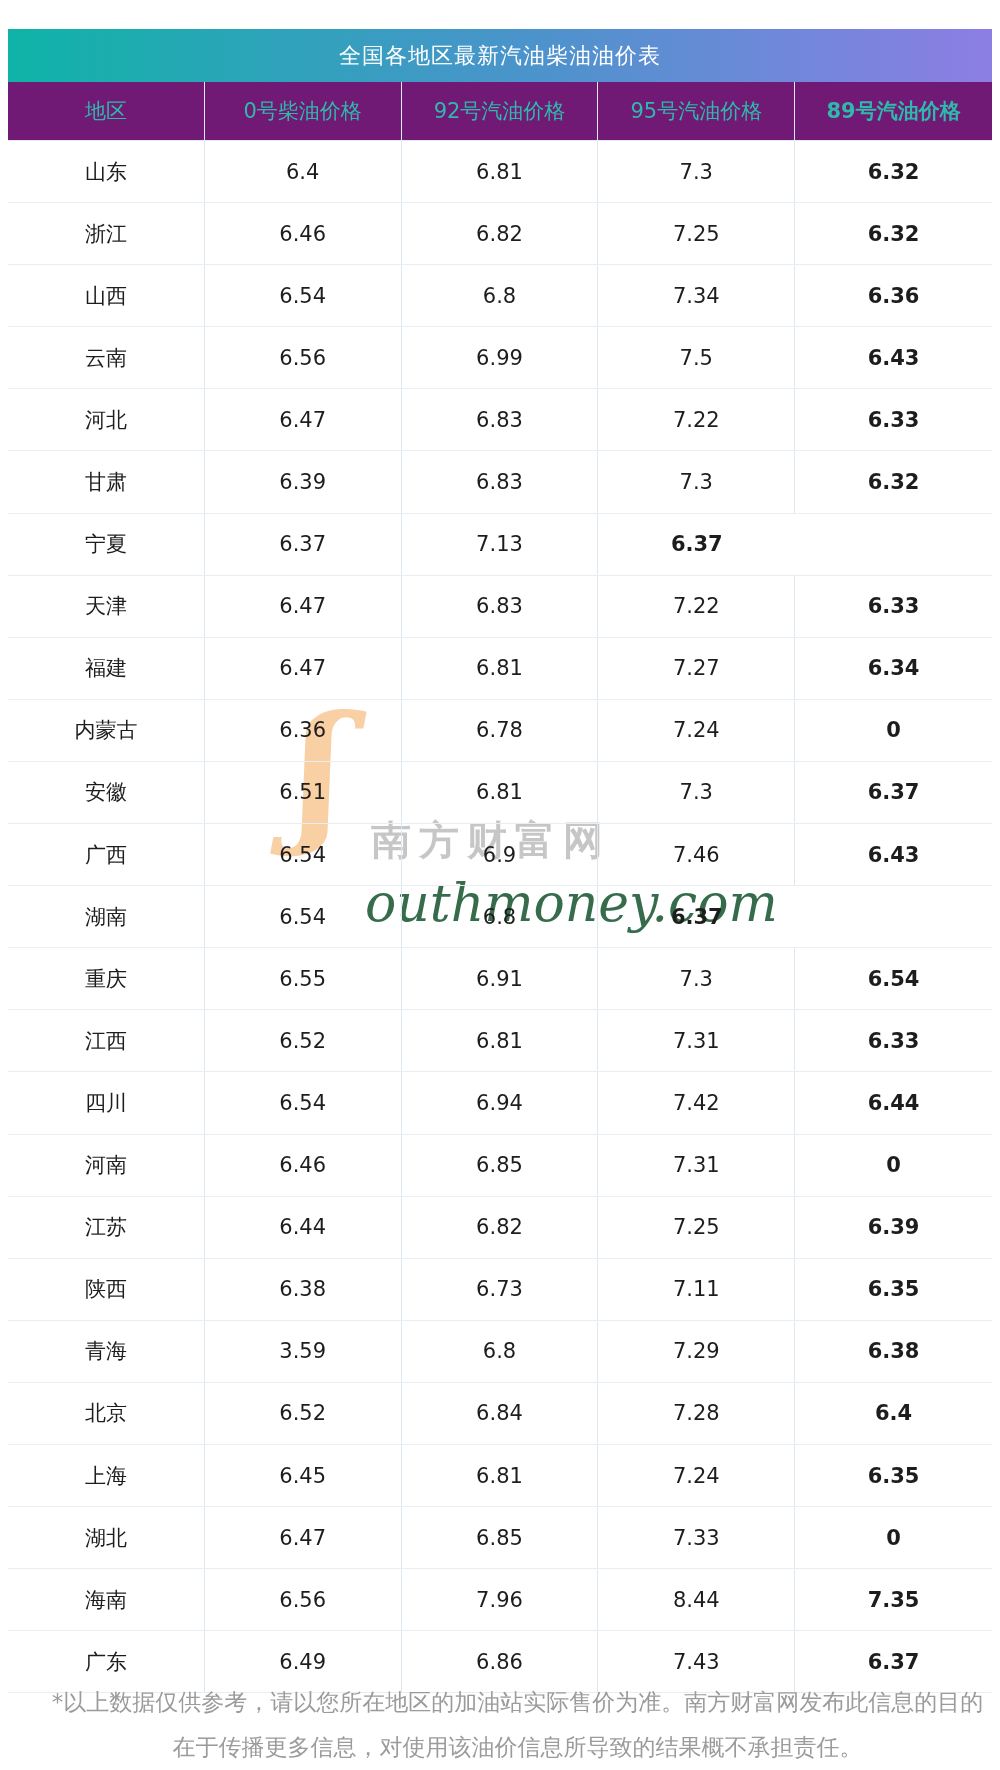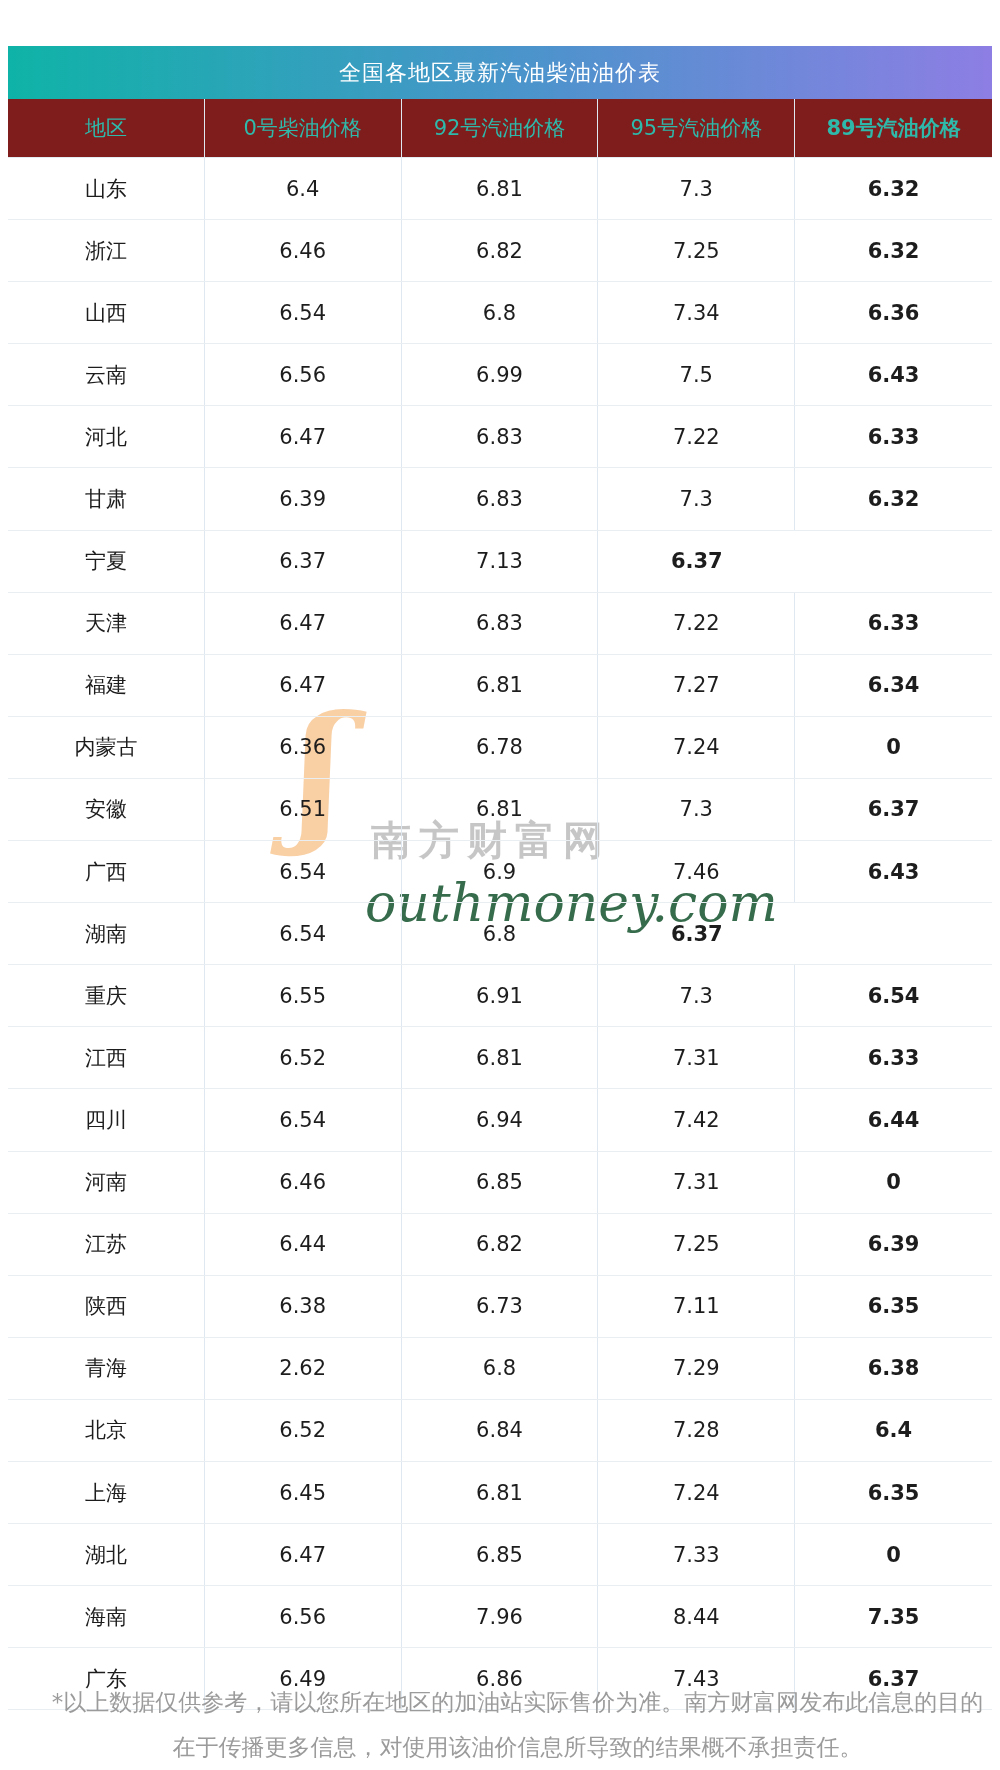--- a/index.html
+++ b/index.html
@@ -2,29 +2,29 @@
 <html><head>
 <meta charset="utf-8">
 <style>
   html,body{margin:0;padding:0;}
   body{
     width:1000px;height:1770px;position:relative;background:#ffffff;
     font-family:"DejaVu Sans","Liberation Sans",sans-serif;
     overflow:hidden;
   }
   .table-wrap{
-    position:absolute;left:8px;top:46px;width:984px;z-index:2;
+    position:absolute;left:8px;top:29px;width:984px;z-index:2;
   }
   .title-bar{
     height:53px;display:flex;align-items:center;justify-content:center;
     background:linear-gradient(90deg,#0fb3a7 0%,#4a94cb 52%,#8d7ee4 100%);
     color:#ffffff;font-size:22px;letter-spacing:1px;
   }
   .header-row{
-    height:58px;display:flex;background:#7f1d1d;
+    height:58px;display:flex;background:#701a75;
     border-bottom:1px solid #e3ecf1;
   }
   .header-row .cell{
     color:#2eb9ab;font-size:21px;
   }
   .cell{
     flex:0 0 20%;box-sizing:border-box;
     display:flex;align-items:center;justify-content:center;
     border-right:1px solid #dfe8f0;
     font-size:21px;color:#1d1d1d;
@@ -207,21 +207,21 @@
       </div>
       <div class="row">
         <div class="cell">陕西</div>
         <div class="cell">6.38</div>
         <div class="cell">6.73</div>
         <div class="cell">7.11</div>
         <div class="cell">6.35</div>
       </div>
       <div class="row">
         <div class="cell">青海</div>
-        <div class="cell">2.62</div>
+        <div class="cell">3.59</div>
         <div class="cell">6.8</div>
         <div class="cell">7.29</div>
         <div class="cell">6.38</div>
       </div>
       <div class="row">
         <div class="cell">北京</div>
         <div class="cell">6.52</div>
         <div class="cell">6.84</div>
         <div class="cell">7.28</div>
         <div class="cell">6.4</div>

